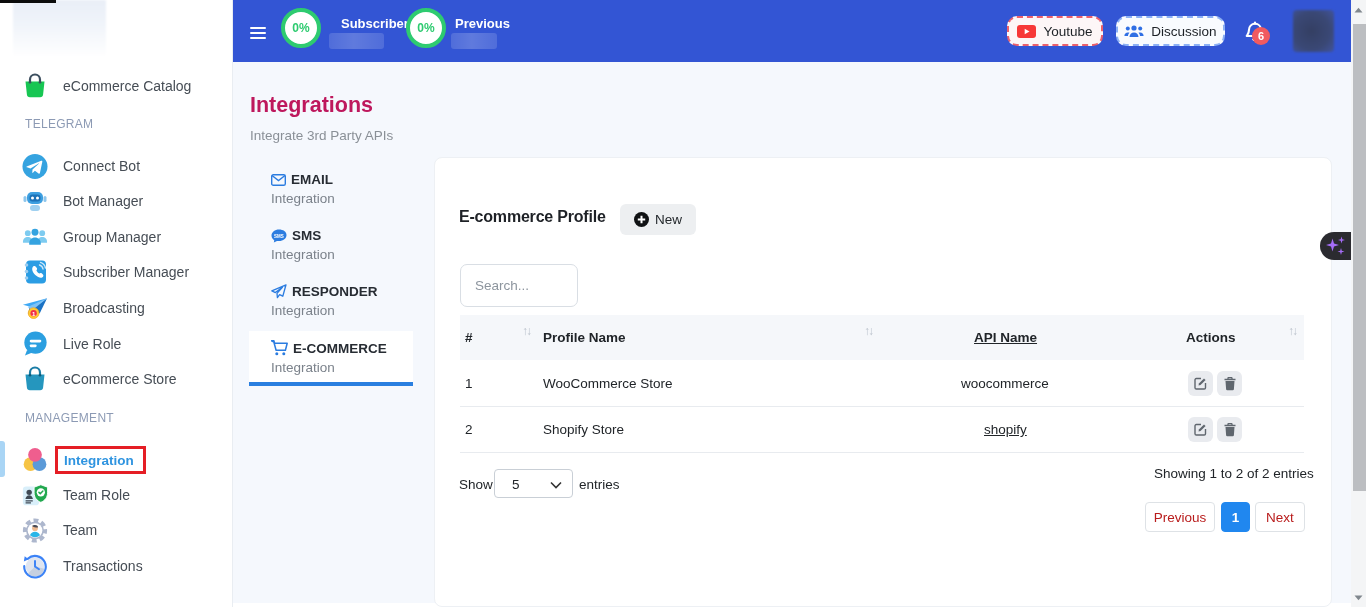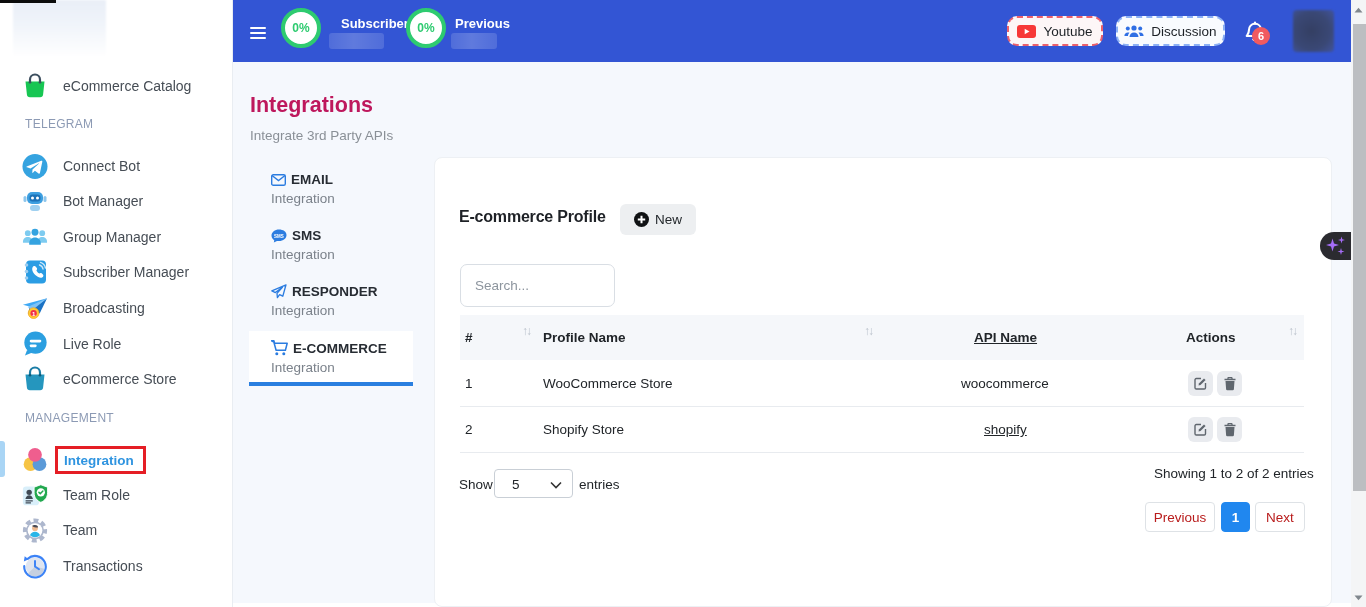--- a/index.html
+++ b/index.html
@@ -38,21 +38,21 @@
 
 .snav-active { position:absolute; left:249px; top:331px; width:164px; height:54px; background:#fff; border-bottom:3px solid #2a7fe0; }
 .snav-item { position:absolute; left:271px; width:150px; }
 .snav-item .l1 { display:flex; align-items:center; gap:5px; font-size:13.5px; font-weight:bold; color:#272c33; }
 .snav-item .l2 { margin-top:4px; font-size:13.5px; color:#7b828b; }
 
 
 .card { position:absolute; left:434px; top:157px; width:898px; height:450px; background:#fff; border-radius:8px; border:1px solid #edf0f4; }
 .cardtitle { position:absolute; left:459px; top:208px; font-size:16px; font-weight:bold; color:#1e2126; letter-spacing:-0.2px; }
 .newbtn { position:absolute; left:620px; top:204px; width:76px; height:31px; background:#edeff1; border-radius:6px; display:flex; align-items:center; justify-content:center; gap:6px; font-size:13.5px; color:#24282c; }
-.search { position:absolute; left:460px; top:264px; width:155px; height:43px; border:1px solid #d9dee4; border-radius:7px; background:#fff; display:flex; align-items:center; }
+.search { position:absolute; left:460px; top:264px; width:118px; height:43px; border:1px solid #d9dee4; border-radius:7px; background:#fff; display:flex; align-items:center; }
 .search span { margin-left:14px; font-size:13.5px; color:#8d959e; }
 .thead { position:absolute; left:460px; top:315px; width:844px; height:45px; background:#f5f7fa; }
 .th { position:absolute; font-size:13.5px; font-weight:bold; color:#212529; }
 .sorticon { position:absolute; font-size:12px; color:#bcc3cc; letter-spacing:-2px; }
 .td { position:absolute; font-size:13.5px; color:#212529; white-space:nowrap; }
 .rowline { position:absolute; left:460px; width:844px; height:1px; background:#e8ebef; }
 .actbtn { position:absolute; width:25px; height:25px; background:#e9ebef; border-radius:6px; display:flex; align-items:center; justify-content:center; }
 .selectbox { position:absolute; left:494px; top:469px; width:79px; height:29px; border:1px solid #c9cfd6; border-radius:4px; background:#fff; }
 .selectbox .v { position:absolute; left:17px; top:50%; transform:translateY(-50%); font-size:13.5px; color:#212529; }
 .pgbtn { position:absolute; top:502px; height:30px; border:1px solid #dee2e6; border-radius:4px; background:#fff; color:#b91c1c; font-size:13.5px; display:flex; align-items:center; justify-content:center; }

